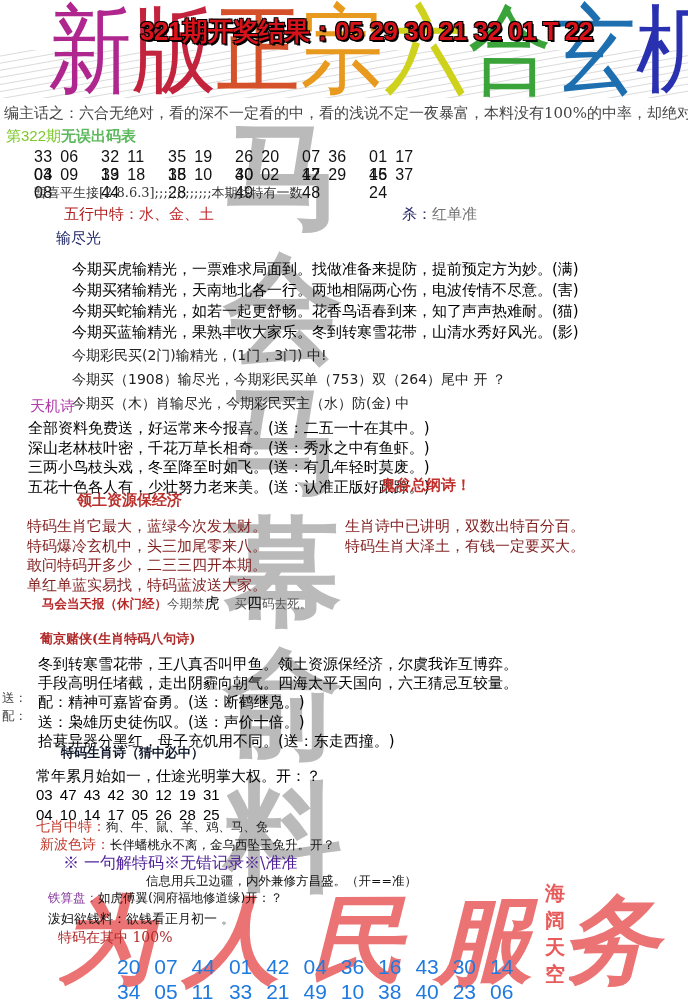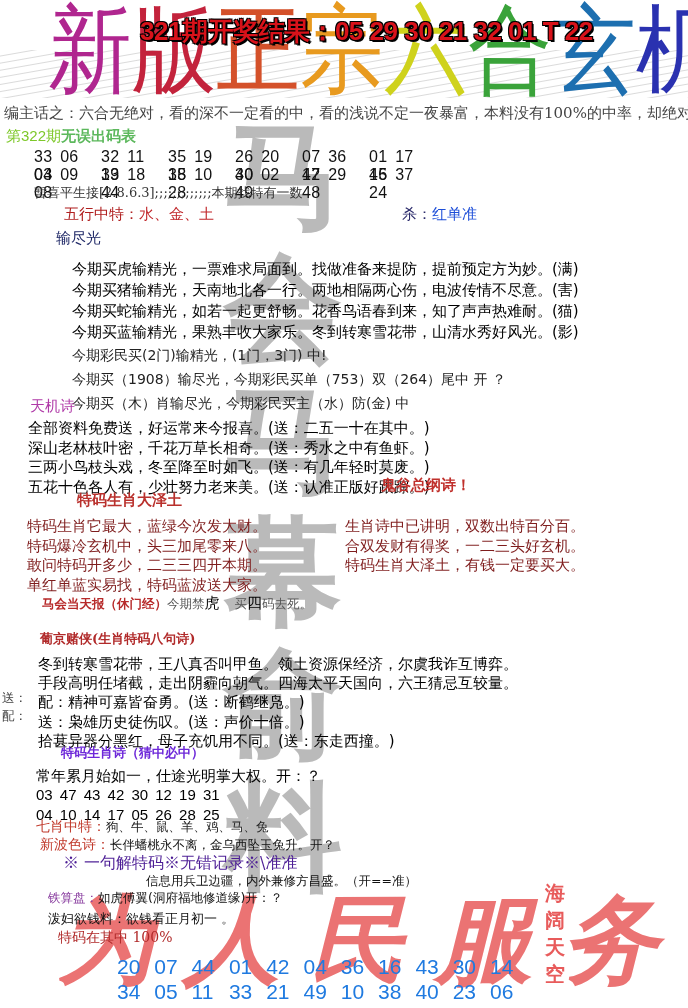--- a/index.html
+++ b/index.html
@@ -28,21 +28,21 @@
   .sec-title-green b { font-family: "DejaVu Serif", serif; color: #5cb85c; font-weight: bold; font-size: 15px; }
 
   .num-grid { position: absolute; left: 34px; font-family: "Liberation Sans", sans-serif; font-size: 16px; color: #111; display: flex; }
   .num-grid .grp { width: 67px; letter-spacing: 0.3px; word-spacing: 3px; }
 
   .hint-line { left: 34px; top: 184px; font-family: "DejaVu Serif", serif; font-size: 13px; color: #333; }
   .wuxing { left: 64px; top: 205px; font-size: 15px; color: #c0262a; }
   .wuxing .lbl { color: #b02020; }
   .kill { left: 402px; top: 205px; font-size: 15px; }
   .kill .lbl { color: #2b2b6b; }
-  .kill .val { color: #1d4ed8; margin-top: 12px; }
+  .kill .val { color: #737373; margin-top: 12px; }
   .shuojin { left: 56px; top: 229px; font-size: 15px; color: #1e2766; }
 
   .poem-lines { position: absolute; left: 72px; top: 259px; font-size: 15px; line-height: 21px; color: #000; }
   .poem-lines .sm { font-size: 14px; color: #222; line-height: 24px; }
 
   .tianji-title { left: 30px; top: 397px; font-size: 15px; color: #b03aa8; }
   .tianji-lines { position: absolute; left: 28px; top: 419px; font-size: 15px; line-height: 19.5px; color: #000; }
 
   .mh-title { left: 77px; top: 491px; font-size: 15px; color: #b9302c; font-weight: bold; }
   .gg-title { left: 381px; top: 476px; font-size: 15px; color: #c0302c; font-weight: bold; }
@@ -50,21 +50,21 @@
   .blue-col { position: absolute; top: 517px; font-size: 15px; line-height: 19.5px; color: #7f1d1d; }
 
   .mahui { left: 42px; top: 594px; font-family: Liberation Mono, monospace; font-size: 12.5px; color: #555; }
   .mahui .lbl { color: #b72a2a; font-weight: bold; }
   .mahui .big { font-size: 15px; color: #000; }
 
   .pujing-title { left: 40px; top: 630px; font-family: "DejaVu Serif", serif; font-size: 13px; color: #b12a2a; font-weight: bold; }
   .pujing-lines { position: absolute; left: 38px; top: 655px; font-size: 15px; line-height: 19.2px; color: #000; }
   .side-labels { position: absolute; left: 2px; top: 689px; font-family: "DejaVu Serif", serif; font-size: 12.5px; line-height: 18px; color: #444; }
 
-  .sx-title { left: 61px; top: 744px; font-family: "DejaVu Serif", serif; font-size: 13px; color: #6d28d9; font-weight: bold; }
+  .sx-title { left: 61px; top: 744px; font-family: "DejaVu Serif", serif; font-size: 13px; color: #0f172a; font-weight: bold; }
   .sx-lines { position: absolute; left: 36px; top: 766px; font-size: 15px; line-height: 20px; color: #000; }
   .sx-lines .nums { font-family: "Liberation Sans", sans-serif; font-size: 15px; word-spacing: 3px; }
 
   .qixiao { left: 36px; top: 818px; font-size: 12.5px; color: #222; }
   .qixiao .lbl { color: #c0392b; font-size: 14px; }
   .newbo { left: 40px; top: 836px; font-size: 12.5px; color: #111; }
   .newbo .lbl { color: #c0392b; font-family: "DejaVu Serif", serif; font-size: 14px; }
   .yiju { left: 63px; top: 853px; font-size: 16px; color: #4c1d95; font-family: "DejaVu Serif", serif; }
   .xinxi { left: 146px; top: 873px; font-size: 12.5px; color: #111; }
   .tiesuan { left: 48px; top: 890px; font-size: 12.5px; color: #111; }
@@ -151,31 +151,30 @@
 </div>
 
 <div class="abs tianji-title">天机诗</div>
 <div class="tianji-lines">
   <div>全部资料免费送，好运常来今报喜。(送：二五一十在其中。)</div>
   <div>深山老林枝叶密，千花万草长相奇。(送：秀水之中有鱼虾。)</div>
   <div>三两小鸟枝头戏，冬至降至时如飞。(送：有几年轻时莫废。)</div>
   <div>五花十色各人有，少壮努力老来美。(送：认准正版好跟踪。)</div>
 </div>
 
-<div class="abs mh-title">特码生肖大泽土</div>
+<div class="abs mh-title">领土资源保经济</div>
 <div class="abs gg-title">鬼谷总纲诗！</div>
 <div class="blue-col" style="left:27px">
   <div>特码生肖它最大，蓝绿今次发大财。</div>
   <div>特码爆冷玄机中，头三加尾零来八。</div>
   <div>敢问特码开多少，二三三四开本期。</div>
   <div>单红单蓝实易找，特码蓝波送大家。</div>
 </div>
 <div class="blue-col" style="left:345px">
   <div>生肖诗中已讲明，双数出特百分百。</div>
-  <div>合双发财有得奖，一二三头好玄机。</div>
   <div>特码生肖大泽土，有钱一定要买大。</div>
 </div>
 
 <div class="abs mahui">
   <span class="lbl">马会当天报（休门经）</span><span>今期禁</span><span class="big">虎</span>&nbsp;&nbsp;<span>买</span><span class="big">四</span><span>码去死。</span>
 </div>
 
 <div class="abs pujing-title">葡京赌侠(生肖特码八句诗)</div>
 <div class="side-labels">
   <div>送：</div>

